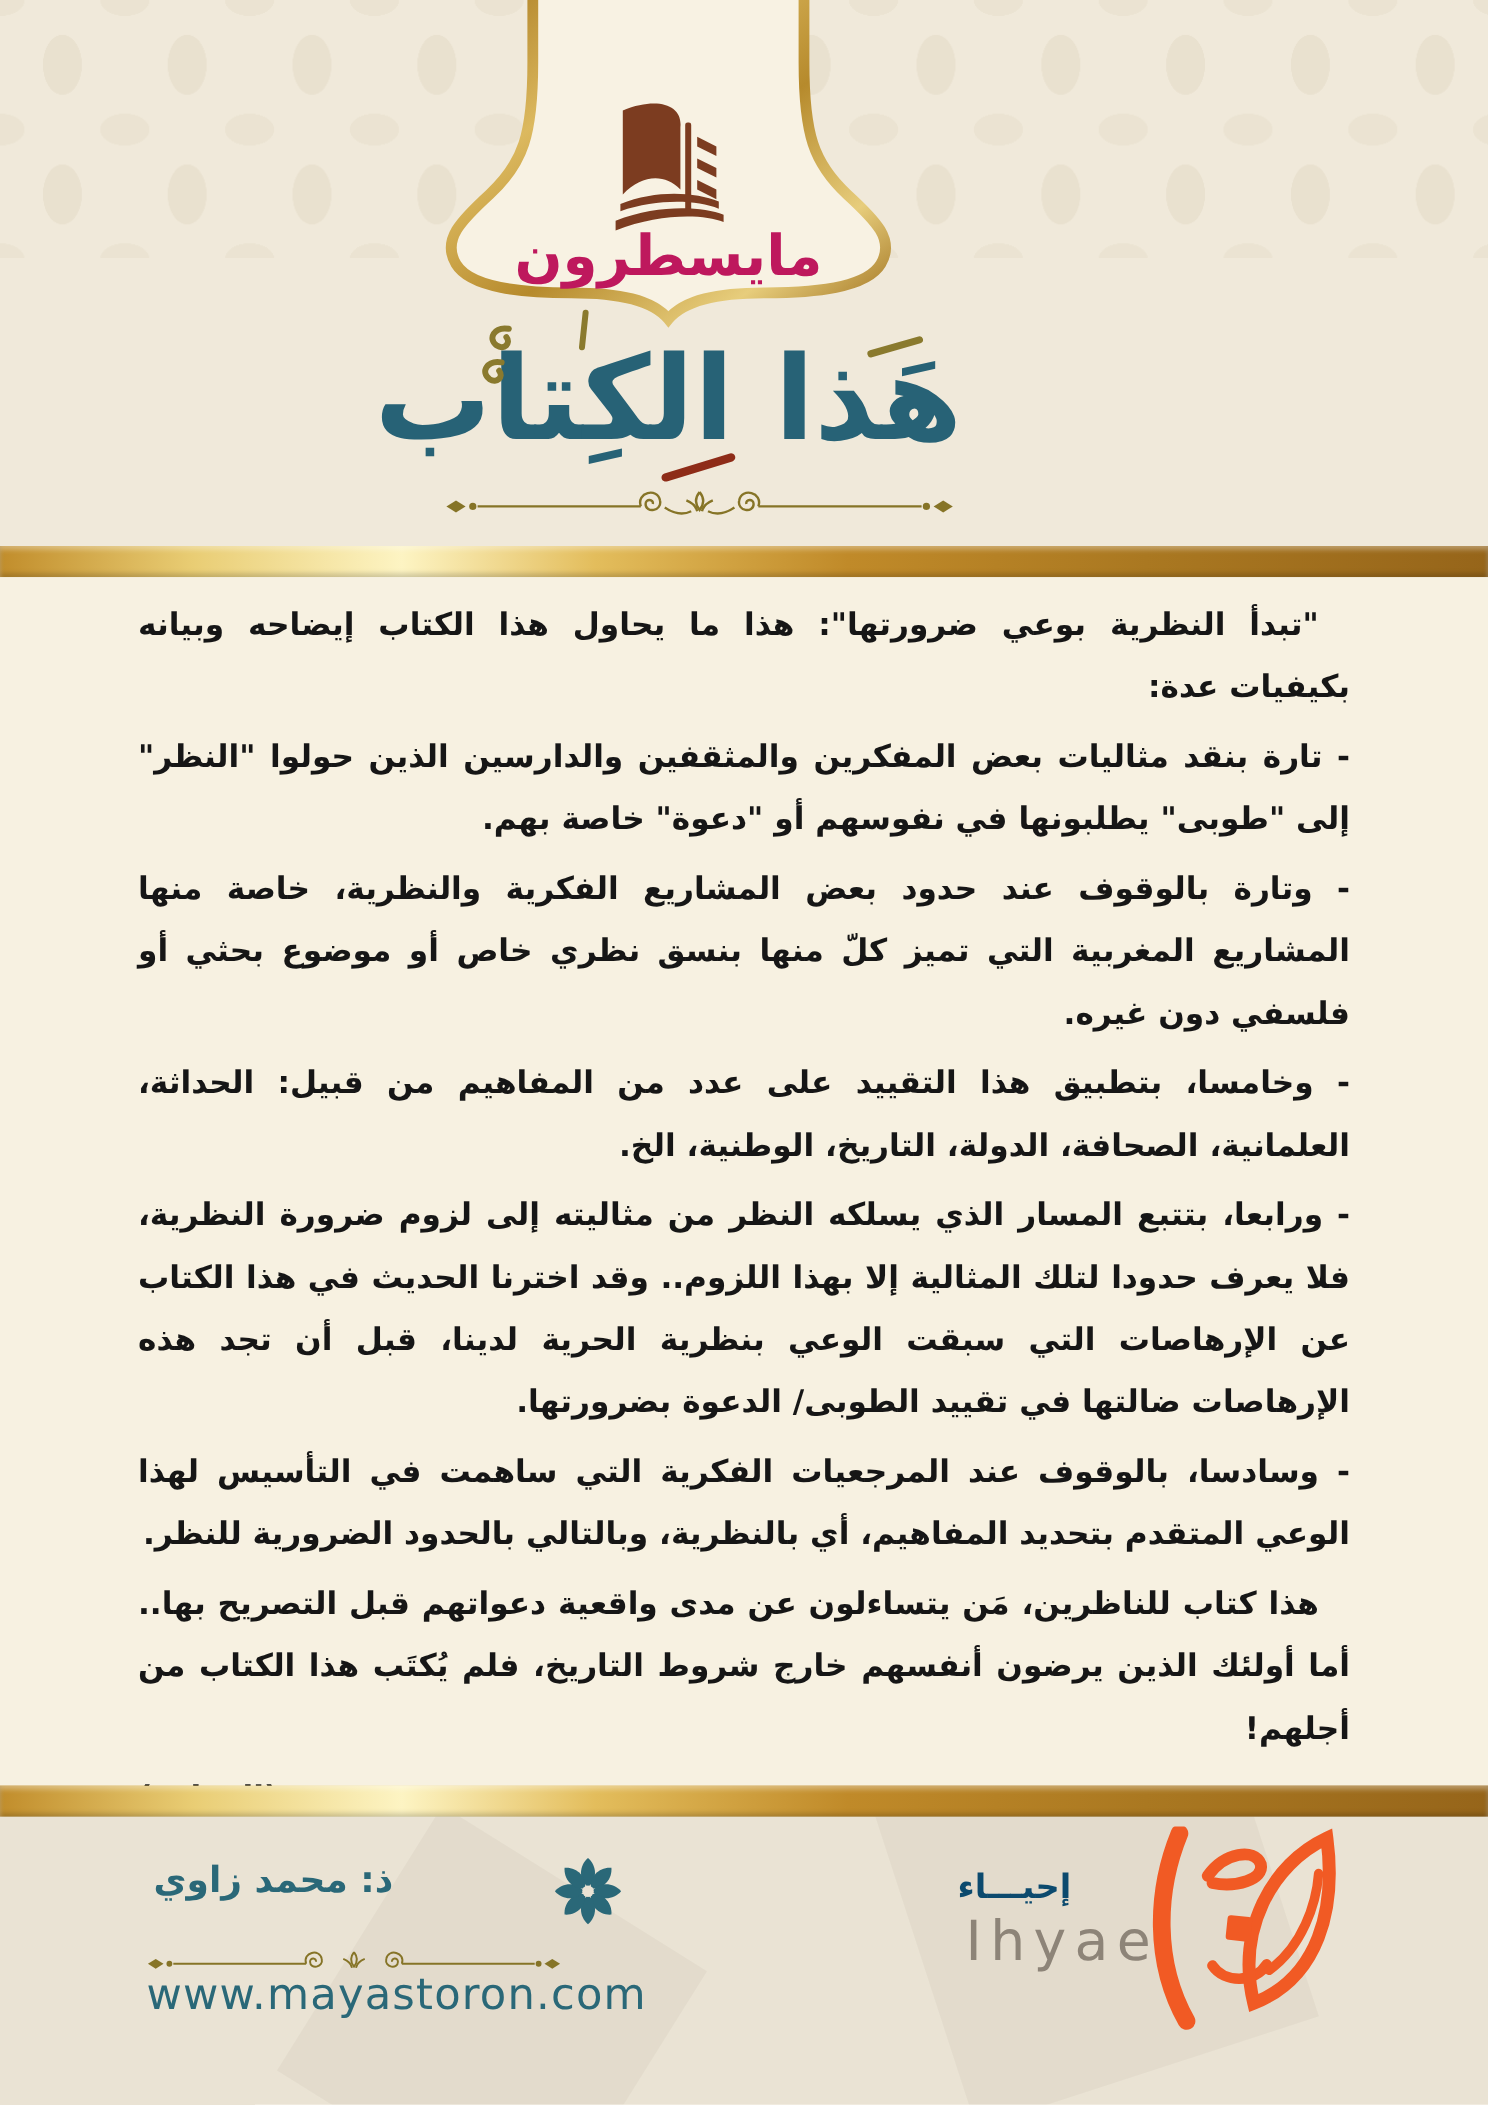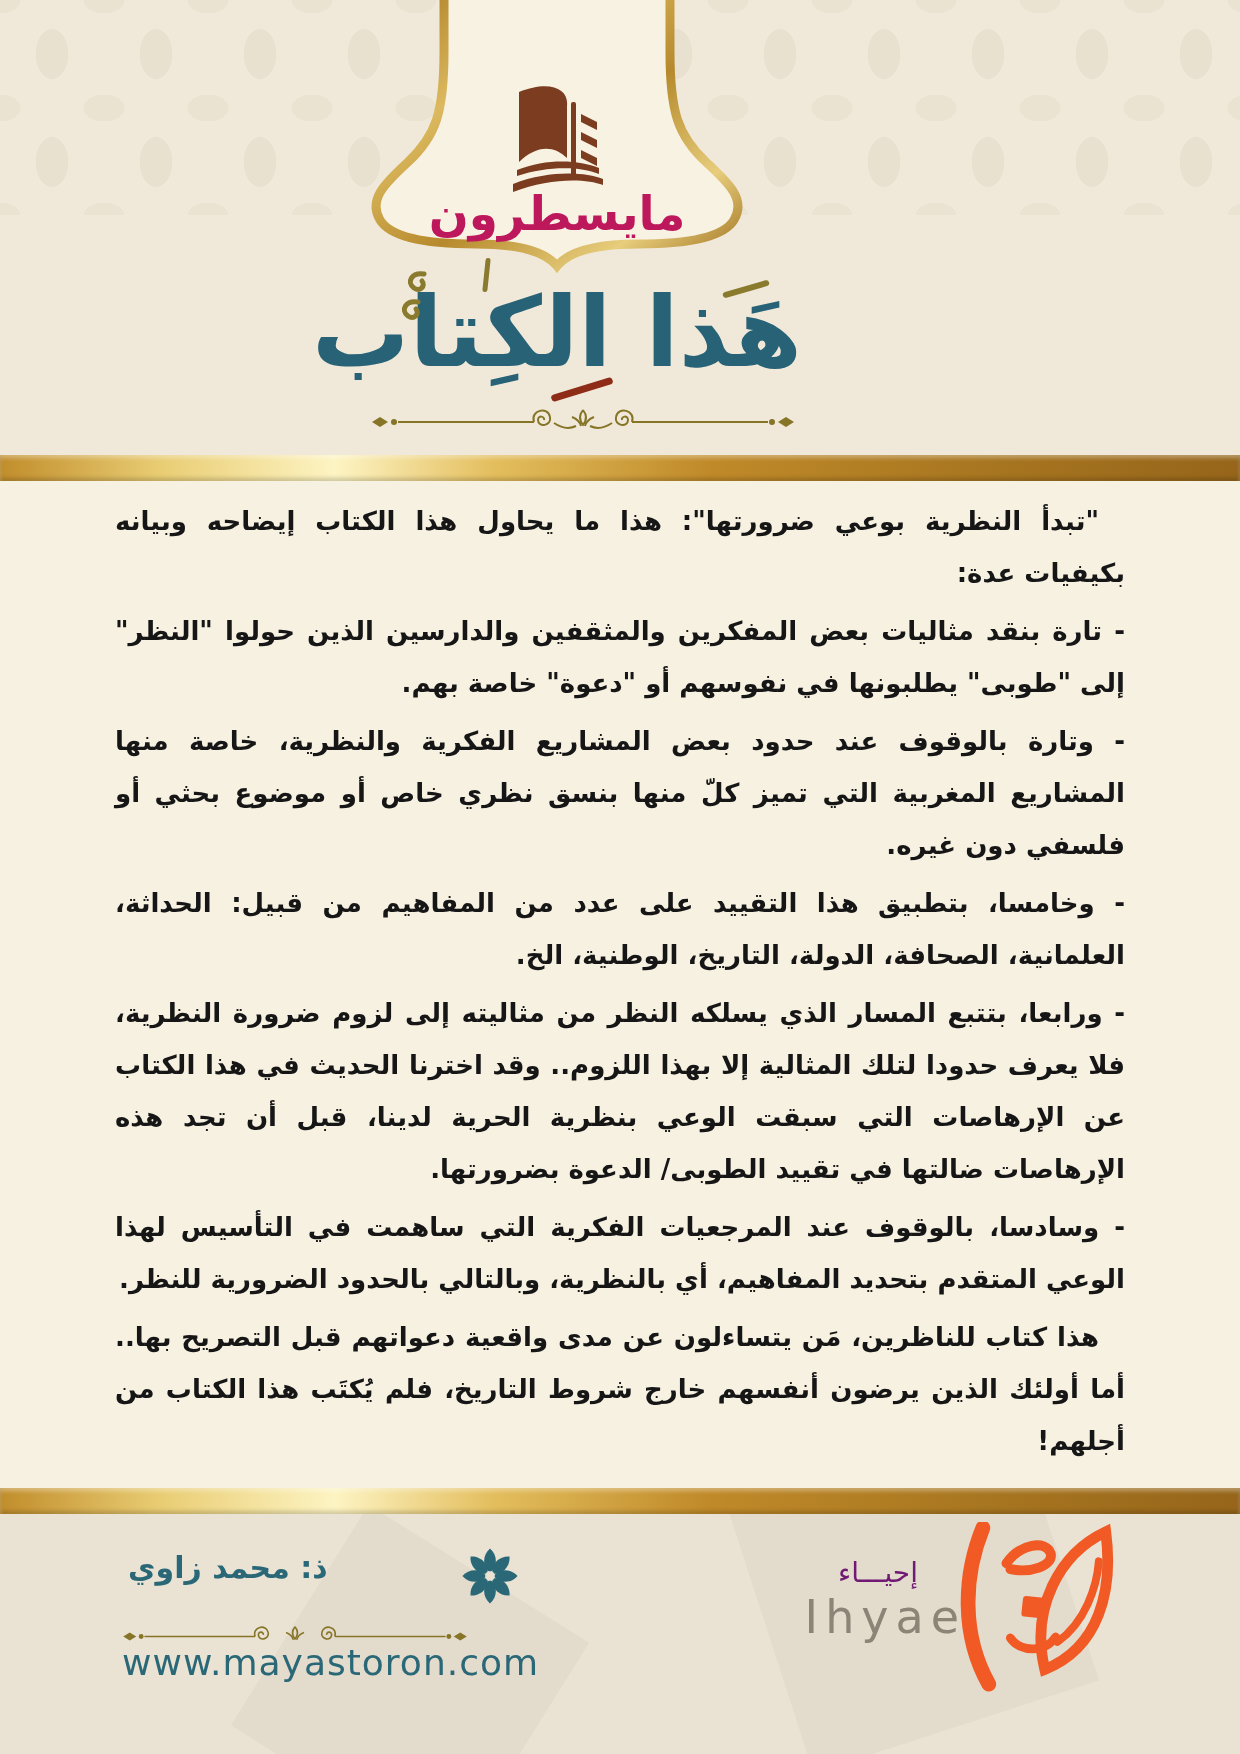--- a/index.html
+++ b/index.html
@@ -50,22 +50,22 @@
   .fshape{position:absolute;background:rgba(120,108,86,.06);transform:rotate(32deg);}
   .fs1{left:280px;top:40px;width:260px;height:260px;}
   .fs2{left:760px;top:-80px;width:300px;height:300px;transform:rotate(-18deg);}
   .author-row{position:absolute;left:120px;top:30px;width:400px;height:72px;}
   .star-svg{position:absolute;right:0;top:2px;}
   .author-name{position:absolute;right:72px;top:6px;width:320px;direction:rtl;text-align:left;
     font-size:30px;font-weight:bold;color:#2a6878;white-space:nowrap;}
   .footer-divider-svg{position:absolute;left:120px;top:106px;}
   .website{position:absolute;left:122px;top:128px;width:366px;text-align:left;
     font-size:36px;color:#2a6878;letter-spacing:1px;}
-  .ihyae-ar{position:absolute;left:798px;top:42px;width:160px;text-align:center;
-    font-size:28px;color:#701a75;}
+  .ihyae-ar{position:absolute;left:798px;top:42px;width:160px;
+    font-size:28px;color:#0c4a6e;font-weight:bold;}
   .ihyae-lat{position:absolute;left:786px;top:76px;width:180px;text-align:right;
     font-size:46px;color:#8d8478;letter-spacing:7px;}
   .ihyae-mark-svg{position:absolute;left:948px;top:8px;}
 </style>
 </head>
 <body>
 
 <div class="page">
 
   <div class="header">

